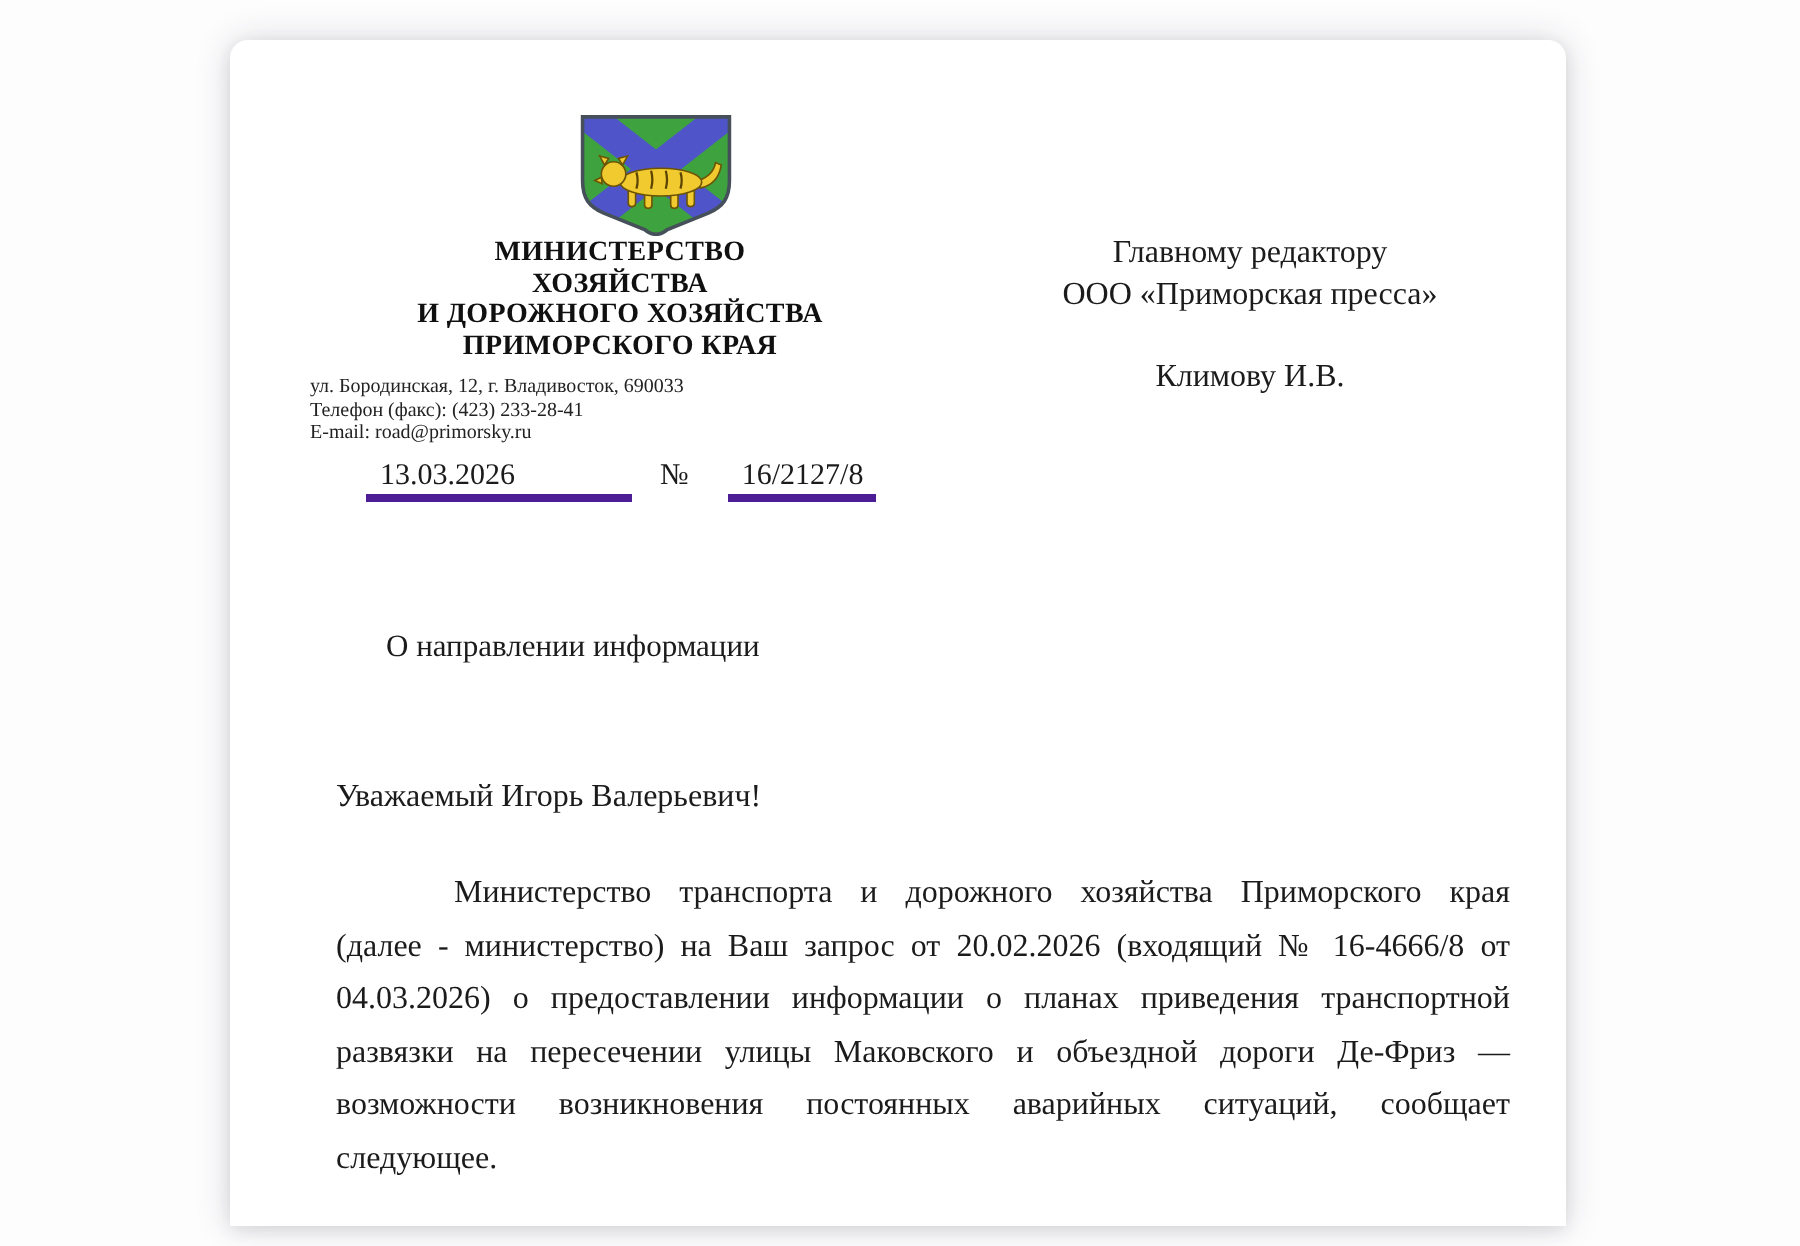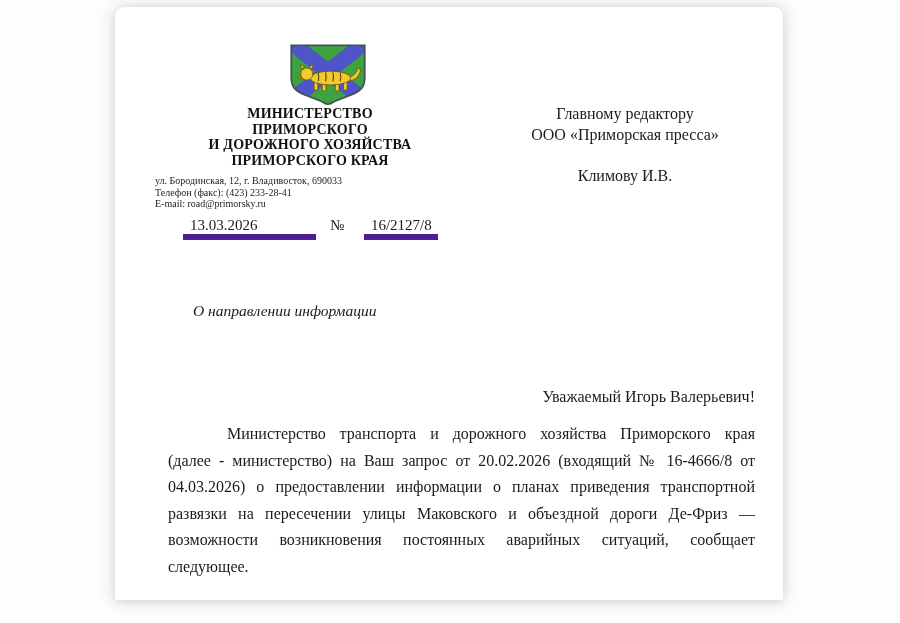--- a/index.html
+++ b/index.html
@@ -4,49 +4,49 @@
 <style>
   html,body{margin:0;padding:0;}
   body{
     width:900px;height:623px;overflow:hidden;
     background:#fdfdfe;
     font-family:"Liberation Serif","DejaVu Serif",serif;
     color:#1b1b1b;
   }
   .canvas{position:relative;width:900px;height:623px;}
   .page{
-    position:absolute;left:115px;top:7px;width:668px;height:593px;
+    position:absolute;left:115px;top:20px;width:668px;height:593px;
     background:#ffffff;border-radius:9px 9px 0 0;
     box-shadow:0 0 18px rgba(40,40,50,.16),0 2px 8px rgba(40,40,50,.10);
   }
   .emblem{position:absolute;left:172px;top:36px;width:82px;height:62px;}
   .org-name{
     position:absolute;left:40px;top:99px;width:310px;text-align:center;
     font-weight:700;font-size:14px;line-height:15.5px;letter-spacing:.2px;color:#101010;
   }
   .org-address{
     position:absolute;left:40px;top:168px;width:310px;text-align:left;
     font-size:10px;line-height:11.5px;color:#222;
   }
   .ref1{position:absolute;left:68px;top:210px;font-size:15px;white-space:nowrap;}
   .ref2{position:absolute;left:80px;top:232px;font-size:14.5px;white-space:nowrap;}
-  .uline{display:inline-block;border-bottom:6px solid #4c1d95;text-align:center;}
+  .uline{display:inline-block;border-bottom:4px solid #4c1d95;text-align:center;}
   .u-date{width:126px;text-align:left;padding-left:7px;}
   .no-sign{margin-left:14px;}
   .u-num{width:74px;margin-left:20px;}
   .u-refnum{width:70px;margin-left:4px;}
   .ot-label{margin-left:6px;margin-right:4px;}
   .u-refdate{width:90px;}
   .recipient{
     position:absolute;left:375px;top:97px;width:270px;text-align:center;
     font-size:16px;line-height:20.5px;
   }
   .recipient-name{margin-top:21px;}
-  .subject{position:absolute;left:78px;top:295px;font-size:15.5px;font-style:italic;}
-  .salutation{position:absolute;left:53px;top:370px;width:587px;text-align:right;font-size:16px;margin-top:11px;}
+  .subject{position:absolute;left:78px;top:295px;font-size:15.5px;}
+  .salutation{position:absolute;left:53px;top:370px;width:587px;text-align:left;font-size:16px;}
   .body-block{position:absolute;left:53px;top:414px;width:587px;font-size:16px;}
   .body-line{
     line-height:26.6px;text-align:justify;text-align-last:justify;
     text-justify:inter-word;white-space:nowrap;
   }
   .body-line.first{padding-left:59px;}
   .body-line.last{text-align-last:left;}
 </style>
 </head>
 <body>
@@ -82,21 +82,21 @@
           <path d="M47 36 q1.5 5.5 0 11"></path>
           <path d="M56 36 q1.5 5.5 0 11"></path>
           <path d="M65 37 q1.5 5 0 10"></path>
         </g>
       </g>
       <path d="M5 3 H95 V42 C95 53 91 58 82 62 L57 72 C52 76 48 76 43 72 L18 62 C9 58 5 53 5 42 Z" fill="none" stroke-width="2.2" stroke="#46505a"></path>
     </svg>
 
     <div class="org-name">
       <div>МИНИСТЕРСТВО</div>
-      <div>ПРИМОРСКОГО</div>
+      <div>ХОЗЯЙСТВА</div>
       <div>И ДОРОЖНОГО ХОЗЯЙСТВА</div>
       <div>ПРИМОРСКОГО КРАЯ</div>
     </div>
 
     <div class="org-address">
       <div>ул. Бородинская, 12, г. Владивосток, 690033</div>
       <div>Телефон (факс): (423) 233-28-41</div>
       <div>E-mail: road@primorsky.ru</div>
     </div>
 

